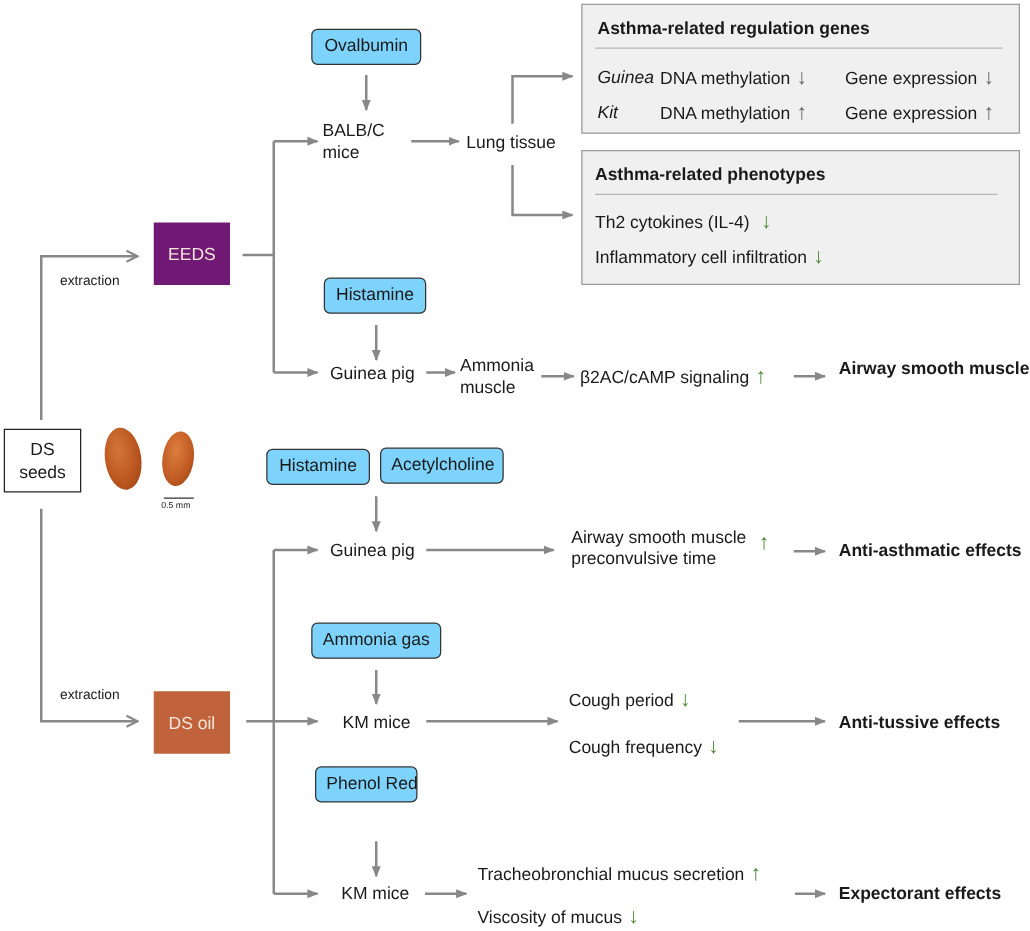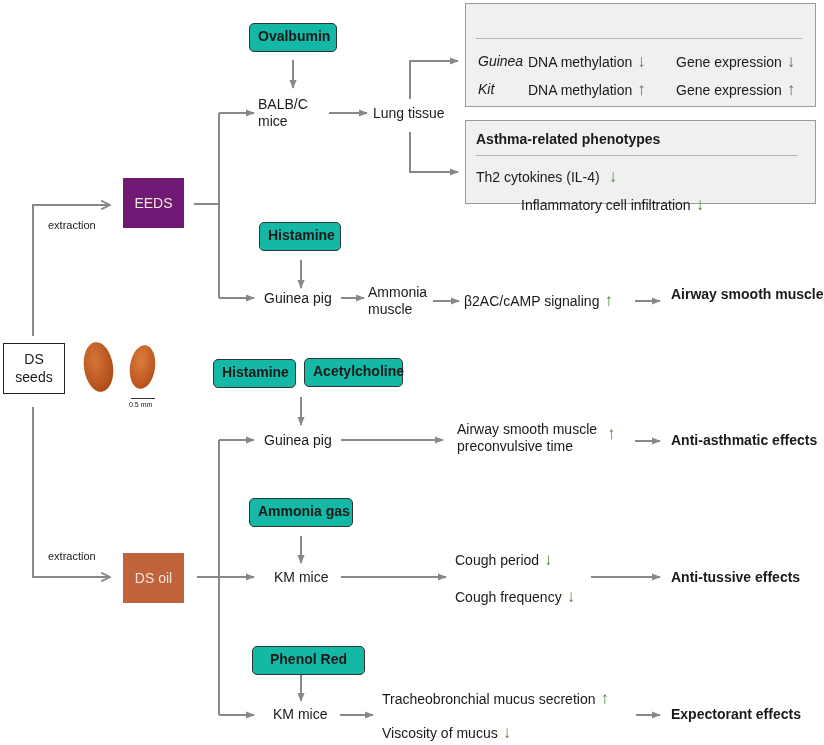--- a/index.html
+++ b/index.html
@@ -3,22 +3,22 @@
 <meta charset="utf-8">
 <style>
   html, body { margin:0; padding:0; background:#ffffff; }
   body { width:824px; height:745px; position:relative; overflow:hidden;
          font-family:"Liberation Sans", "DejaVu Sans", sans-serif; color:#1a1a1a; }
   #wires { position:absolute; left:0; top:0; width:824px; height:745px; }
   .t { position:absolute; font-size:14px; line-height:17px; white-space:nowrap; }
   .c { text-align:left; }
   .small { font-size:11px; }
   .bold { font-weight:bold; }
-  .box { position:absolute; border:1px solid #333; border-radius:5px; background:#14b8a6;
-         font-size:14px; line-height:17px; padding:4px 8px; white-space:nowrap; box-sizing:border-box; text-align:center;font-weight:bold; }
+  .box { position:absolute; border:1px solid #333; border-radius:5px; background:#7dd3fc;
+         font-size:14px; line-height:17px; padding:4px 8px; white-space:nowrap; box-sizing:border-box; text-align:center; }
   .sq { position:absolute; border:1.5px solid #222; background:#fff; font-size:14px; line-height:18px;
         text-align:center; box-sizing:border-box; padding-top:6px; }
   .orange { position:absolute; color:#f6e6da; font-size:14px; text-align:center; box-sizing:border-box; }
   .panel { position:absolute; background:#f0f0f0; border:1.5px solid #9a9a9a; box-sizing:border-box; }
   .panel .hr { position:absolute; height:1px; background:#b5b5b5; }
   .arr { display:inline-block; font-weight:bold; font-size:17px; margin-left:5px; }
   .seed { position:absolute; border-radius:50%; }
   .scale { position:absolute; height:1px; background:#333; }
 </style>
 </head>
@@ -93,41 +93,42 @@
 </div>
 
 <div class="box" style="left:249px;top:23px;width:88px;height:29px;">Ovalbumin</div>
 <div class="t c" style="left:258px;top:96px;width:70px;">
   <div>BALB/C</div>
   <div>mice</div>
 </div>
 <div class="t" style="left:373px;top:105px;">Lung tissue</div>
 
 <div class="panel" style="left:465px;top:3px;width:351px;height:104px;">
+  <div class="t bold" style="left:12px;top:10px;">Asthma-related regulation genes</div>
   <div class="hr" style="left:10px;top:34px;width:326px;"></div>
 
   <div class="t" style="left:12px;top:49px;width:336px;">
     <span style="position:absolute;left:0;font-style:italic;">Guinea</span>
     <span style="position:absolute;left:50px;"><span>DNA methylation</span><span class="arr" style="color:#666;">↓</span></span>
     <span style="position:absolute;left:198px;"><span>Gene expression</span><span class="arr" style="color:#666;">↓</span></span>
   </div>
   <div class="t" style="left:12px;top:77px;width:336px;">
     <span style="position:absolute;left:0;font-style:italic;">Kit</span>
     <span style="position:absolute;left:50px;"><span>DNA methylation</span><span class="arr" style="color:#666;">↑</span></span>
     <span style="position:absolute;left:198px;"><span>Gene expression</span><span class="arr" style="color:#666;">↑</span></span>
   </div>
 </div>
 
-<div class="panel" style="left:465px;top:120px;width:351px;height:84px;text-align:right;">
+<div class="panel" style="left:465px;top:120px;width:351px;height:108px;text-align:right;">
   <div class="t bold" style="left:10px;top:10px;">Asthma-related phenotypes</div>
   <div class="hr" style="left:10px;top:34px;width:322px;"></div>
   <div class="t" style="left:10px;top:47px;">
     <span>Th2 cytokines (IL-4)</span><span class="arr" style="color:#4e8a35;margin-left:9px;">↓</span>
   </div>
-  <div class="t" style="left:10px;top:75px;margin-left:45px;">
+  <div class="t" style="left:10px;top:75px;">
     <span>Inflammatory cell infiltration</span><span class="arr" style="color:#4e8a35;">↓</span>
   </div>
 </div>
 
 <div class="box" style="left:259px;top:222px;width:82px;height:29px;">Histamine</div>
 <div class="t" style="left:264px;top:290px;">Guinea pig</div>
 <div class="t c" style="left:368px;top:284px;width:62px;">
   <div>Ammonia</div>
   <div>muscle</div>
 </div>
@@ -155,21 +156,21 @@
 <div class="box" style="left:249px;top:498px;width:104px;height:29px;">Ammonia gas</div>
 <div class="t" style="left:274px;top:569px;">KM mice</div>
 <div class="t" style="left:455px;top:551px;">
   <span>Cough period</span><span class="arr" style="color:#4e8a35;">↓</span>
 </div>
 <div class="t" style="left:455px;top:588px;">
   <span>Cough frequency</span><span class="arr" style="color:#4e8a35;">↓</span>
 </div>
 <div class="t bold" style="left:671px;top:569px;">Anti-tussive effects</div>
 
-<div class="box" style="left:252px;top:646px;width:113px;height:29px;">Phenol Red</div>
+<div class="box" style="left:252px;top:613px;width:82px;height:29px;">Phenol Red</div>
 <div class="t" style="left:273px;top:706px;">KM mice</div>
 <div class="t" style="left:382px;top:690px;">
   <span>Tracheobronchial mucus secretion</span><span class="arr" style="color:#4e8a35;">↑</span>
 </div>
 <div class="t" style="left:382px;top:724px;">
   <span>Viscosity of mucus</span><span class="arr" style="color:#4e8a35;">↓</span>
 </div>
 <div class="t bold" style="left:671px;top:706px;">Expectorant effects</div>
 
 </body></html>

